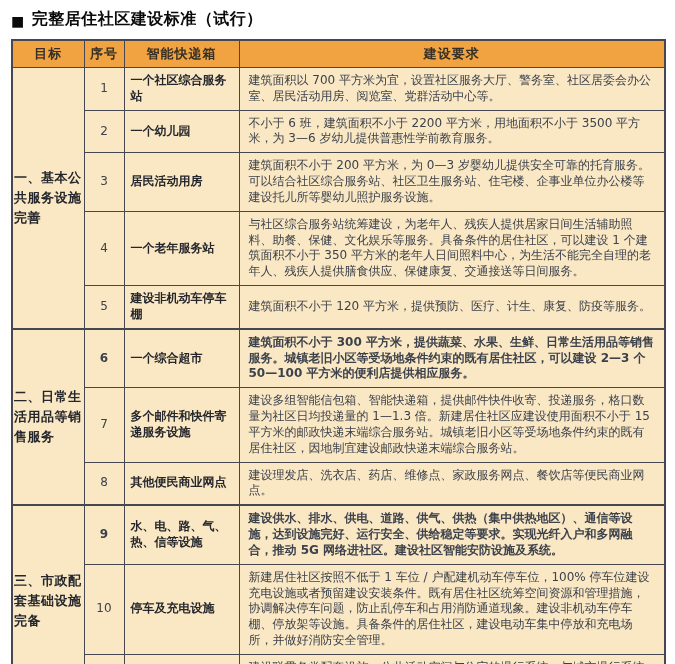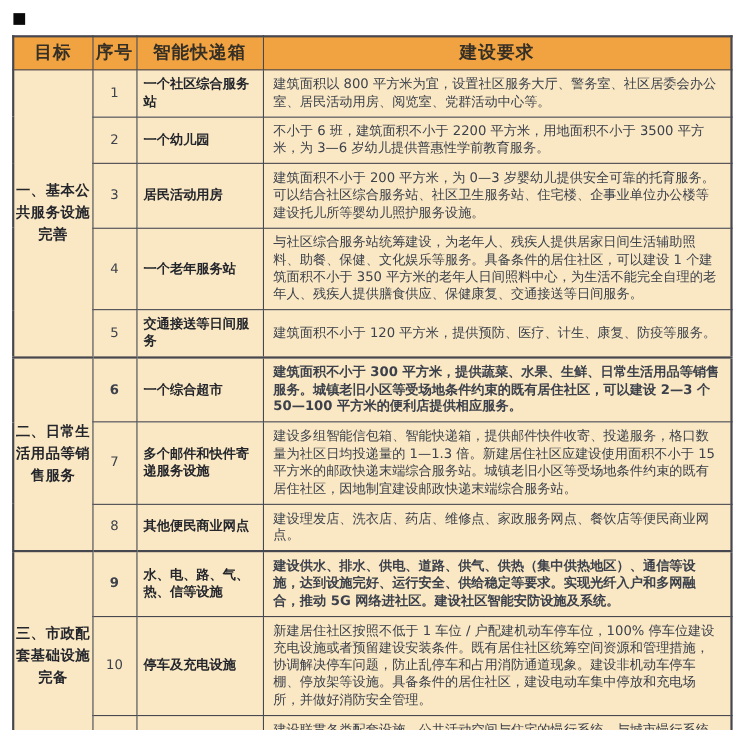--- a/index.html
+++ b/index.html
@@ -37,34 +37,34 @@
     margin-left:11px;
     border:2px solid var(--border);
   }
   .std-table th,.std-table td{
     border:1px solid var(--border);
     background:var(--cell-bg);
     vertical-align:middle;
   }
   .std-table th{
     background:var(--header-bg);
-    font-size:16px;
+    font-size:13px;
     font-weight:bold;
     color:#352F26;
     padding:4px 2px;
     letter-spacing:1px;
   }
   .std-table td{
     font-size:12px;
     line-height:1.32;
     color:var(--text);
     padding:5px 9px;
   }
   td.goal{
-    text-align:center;
+    text-align:left;
     font-weight:bold;
     font-size:13px;
     color:var(--strong-text);
     padding:2px 1px;
     letter-spacing:0.5px;
     line-height:1.55;
   }
   td.no{
     text-align:center;
     padding:5px 2px;
@@ -78,20 +78,21 @@
   tr.group-start td{
     border-top:2px solid var(--border);
     font-weight:bold;
   }
 </style>
 </head>
 <body>
 
 <div class="page-title">
   <span class="title-bullet">■</span>
+  <span>完整居住社区建设标准（试行）</span>
 </div>
 
 <table class="std-table">
   <colgroup>
     <col style="width:72px">
     <col style="width:40px">
     <col style="width:115px">
     <col style="width:426px">
   </colgroup>
   <thead>
@@ -101,40 +102,40 @@
       <th>智能快递箱</th>
       <th>建设要求</th>
     </tr>
   </thead>
   <tbody>
 
     <tr>
       <td class="goal" rowspan="5">一、基本公共服务设施完善</td>
       <td class="no">1</td>
       <td class="content">一个社区综合服务站</td>
-      <td class="req">建筑面积以 800 平方米为宜，设置社区服务大厅、警务室、社区居委会办公室、居民活动用房、阅览室、党群活动中心等。</td>
+      <td class="req">建筑面积以 700 平方米为宜，设置社区服务大厅、警务室、社区居委会办公室、居民活动用房、阅览室、党群活动中心等。</td>
     </tr>
     <tr>
       <td class="no">2</td>
       <td class="content">一个幼儿园</td>
       <td class="req">不小于 6 班，建筑面积不小于 2200 平方米，用地面积不小于 3500 平方米，为 3—6 岁幼儿提供普惠性学前教育服务。</td>
     </tr>
     <tr>
       <td class="no">3</td>
       <td class="content">居民活动用房</td>
       <td class="req">建筑面积不小于 200 平方米，为 0—3 岁婴幼儿提供安全可靠的托育服务。可以结合社区综合服务站、社区卫生服务站、住宅楼、企事业单位办公楼等建设托儿所等婴幼儿照护服务设施。</td>
     </tr>
     <tr>
       <td class="no">4</td>
       <td class="content">一个老年服务站</td>
       <td class="req">与社区综合服务站统筹建设，为老年人、残疾人提供居家日间生活辅助照料、助餐、保健、文化娱乐等服务。具备条件的居住社区，可以建设 1 个建筑面积不小于 350 平方米的老年人日间照料中心，为生活不能完全自理的老年人、残疾人提供膳食供应、保健康复、交通接送等日间服务。</td>
     </tr>
     <tr>
       <td class="no">5</td>
-      <td class="content">交通接送等日间服务</td>
+      <td class="content">建设非机动车停车棚</td>
       <td class="req">建筑面积不小于 120 平方米，提供预防、医疗、计生、康复、防疫等服务。</td>
     </tr>
 
     <tr class="group-start">
       <td class="goal" rowspan="3">二、日常生活用品等销售服务</td>
       <td class="no">6</td>
       <td class="content">一个综合超市</td>
       <td class="req">建筑面积不小于 300 平方米，提供蔬菜、水果、生鲜、日常生活用品等销售服务。城镇老旧小区等受场地条件约束的既有居住社区，可以建设 2—3 个 50—100 平方米的便利店提供相应服务。</td>
     </tr>
     <tr>

